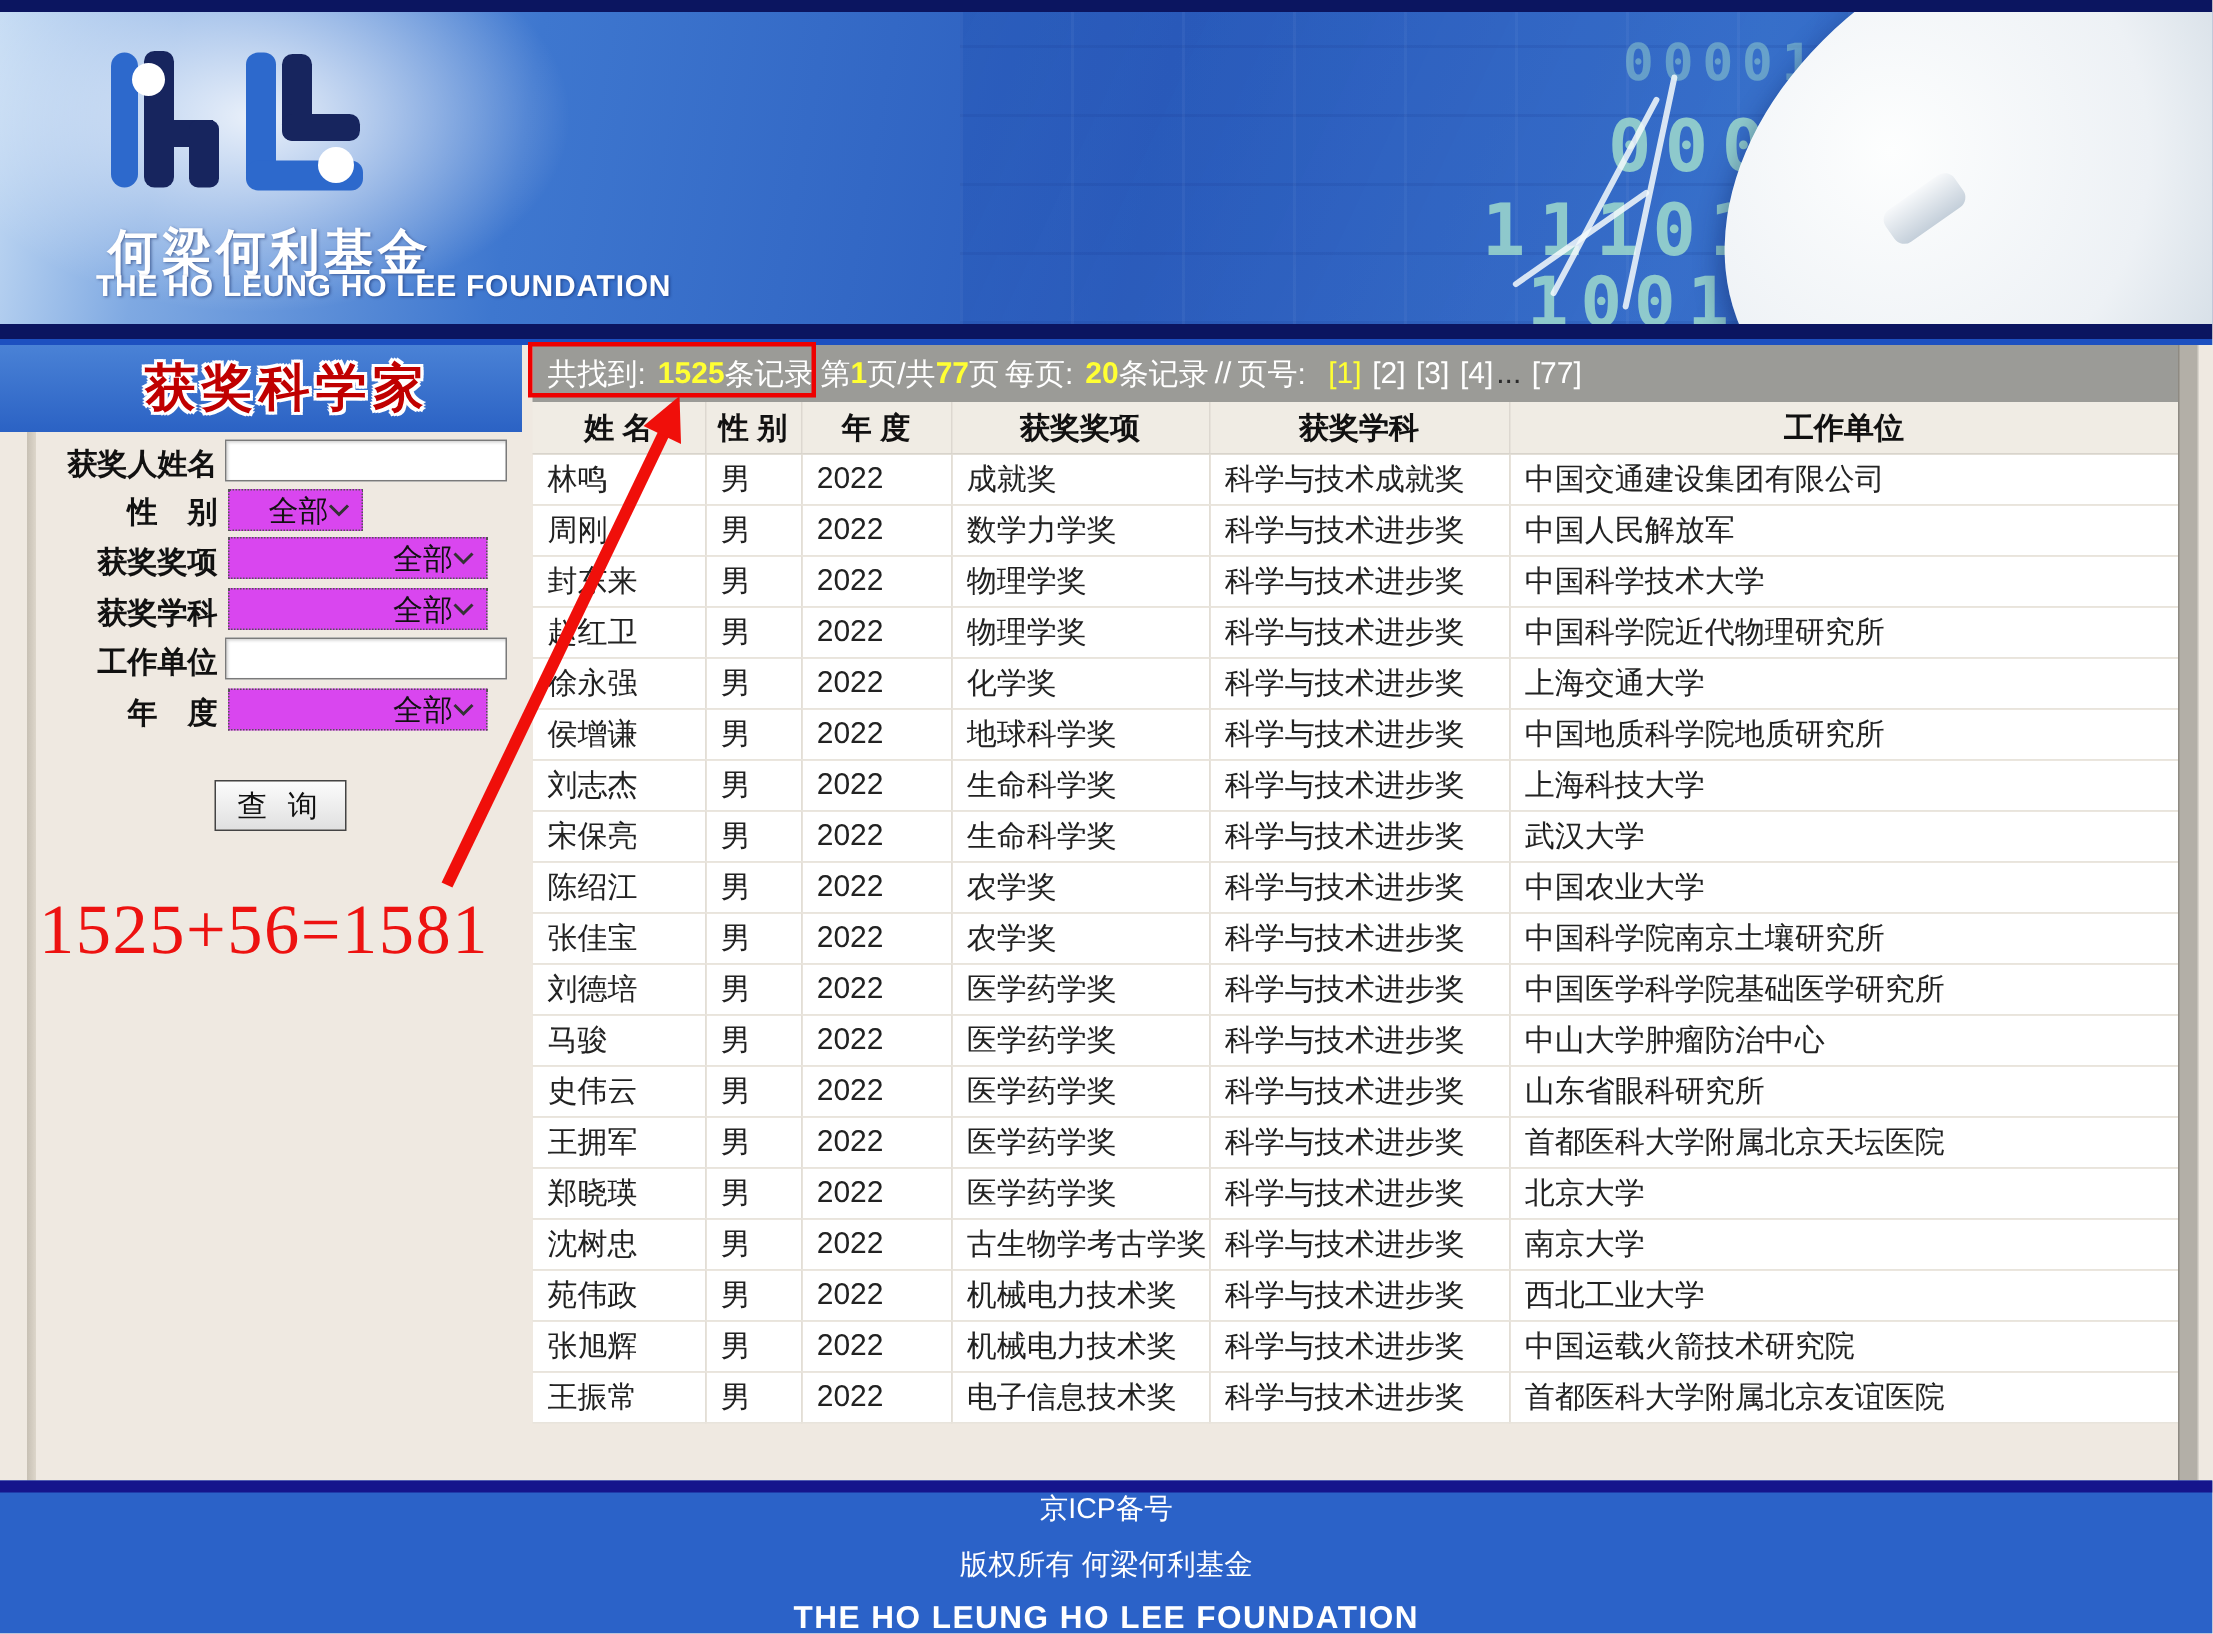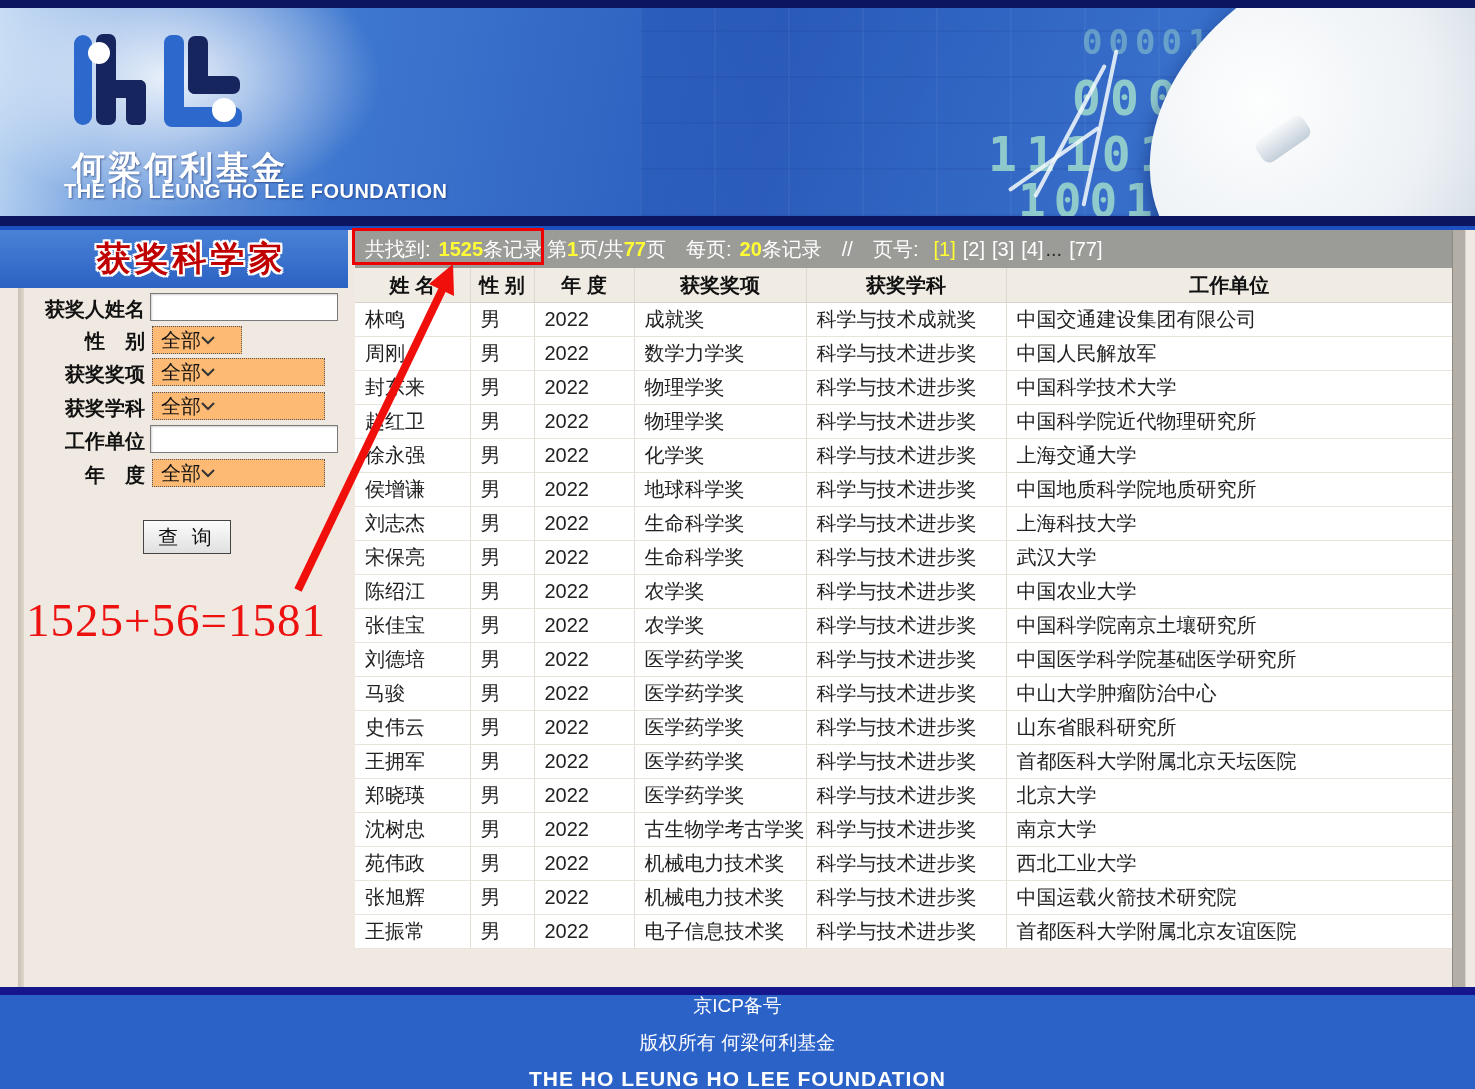--- a/index.html
+++ b/index.html
@@ -47,36 +47,36 @@
     background:linear-gradient(180deg,#4A82D6,#2B62C4);display:flex;align-items:center;justify-content:center;}
   .sidebar-title{font-size:34px;font-weight:bold;color:#C00000;letter-spacing:4px;
     text-shadow:-2px 0 0 #fff,2px 0 0 #fff,0 -2px 0 #fff,0 2px 0 #fff,-2px -2px 0 #fff,2px 2px 0 #fff,-2px 2px 0 #fff,2px -2px 0 #fff;margin-left:35px;}
   .sidebar-body{position:absolute;left:0;top:58px;width:348px;height:699px;background:#EFE9E1;}
   .sidebar-body::before{content:"";position:absolute;left:18px;top:0;width:6px;height:100%;
     background:linear-gradient(90deg,#C7C0B4,#DDD6CA);}
   .form-label{position:absolute;left:25px;width:120px;text-align:right;font-weight:bold;
     font-size:20px;color:#111;}
   .text-input{position:absolute;left:150px;width:178px;height:26px;border:1px solid #7A7A7A;
     background:#FFFFFF;box-shadow:inset 1px 1px 2px rgba(0,0,0,.18);font-size:18px;padding:0 4px;box-sizing:content-box;}
-  .select-box{position:absolute;left:152px;height:26px;border:1px dotted #555;background:#fdba74;
-    display:flex;align-items:center;justify-content:flex-start;padding:0 8px;font-size:20px;color:#111;cursor:default;}
+  .select-box{position:absolute;left:152px;height:26px;border:1px dotted #555;background:#d946ef;
+    display:flex;align-items:center;justify-content:flex-end;padding:0 8px;font-size:20px;color:#111;cursor:default;}
   .select-wide{width:155px;}
   .select-narrow{width:72px;}
   .chevron{width:14px;height:9px;flex:0 0 auto;}
   .search-btn{position:absolute;left:143px;top:232px;width:88px;height:34px;border:1px solid #444;
     background:linear-gradient(#FCFCFC,#E0E0E0);font-size:20px;letter-spacing:4px;color:#111;cursor:pointer;
     font-family:"Liberation Sans","DejaVu Sans",sans-serif;}
   .annotation{position:absolute;left:26px;top:305px;font-family:"Liberation Serif","DejaVu Serif",serif;
     font-size:47px;font-weight:normal;color:#ED1210;letter-spacing:1px;}
 
   
   .status-bar{position:absolute;left:355px;top:230px;width:1097px;height:38px;background:#9B9B97;
     display:flex;align-items:center;font-size:20px;color:#FFFFFF;white-space:nowrap;padding-left:10px;box-sizing:border-box;}
   .sb-num{color:#FFFF33;font-weight:bold;}
-  .gap8{margin-left:8px;} .gap16{margin-left:20px;} .gap4{margin-left:4px;}
+  .gap8{margin-left:8px;} .gap16{margin-left:4px;} .gap4{margin-left:4px;}
   .pagination{display:flex;align-items:center;}
   .page-link{margin-left:7px;color:#FFFFFF;cursor:pointer;}
   .page-link.active{color:#FFFF33;}
   .page-link.ellipsis{color:#2A2A2A;margin-left:2px;cursor:default;}
   .red-box{position:absolute;left:352px;top:228px;width:192px;height:37px;border:3px solid #EE0000;
     box-sizing:border-box;z-index:30;}
 
   .results{position:absolute;left:355px;top:268px;width:1097px;border-collapse:collapse;table-layout:fixed;}
   .results th{height:34px;background:#F0ECE4;font-size:20px;font-weight:bold;color:#111;
     text-align:center;border-right:1px solid #DDD8D0;border-bottom:1px solid #D8D4CC;padding:0;}

